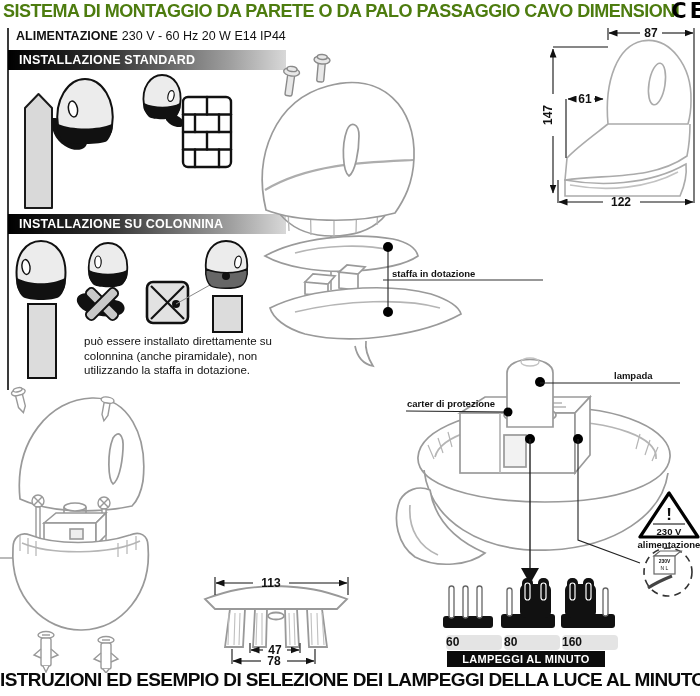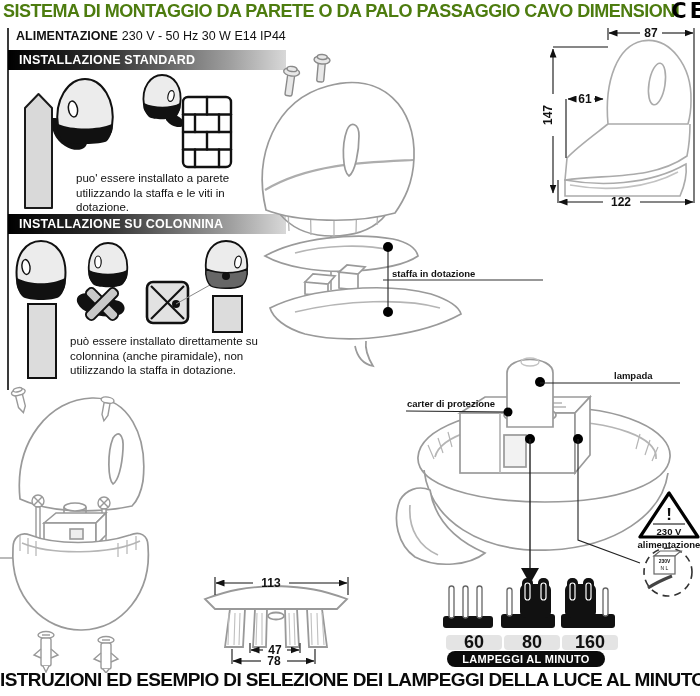--- a/index.html
+++ b/index.html
@@ -16,43 +16,43 @@
   .power b{margin-right:4px;}
   
   .vrule{left:7px;top:28px;width:2px;height:362px;background:#3a3a3a;}
   .banner{left:8px;width:278px;height:20px;box-sizing:border-box;padding-left:11px;
           background:linear-gradient(90deg,#000 0%,#303030 35%,#9f9f9f 80%,#d8d8d8 100%);
           color:#fff;font-weight:bold;font-size:12.5px;line-height:20px;letter-spacing:.2px;
           white-space:nowrap;}
   .b1{top:50px;} .b2{top:214px;}
   .ptext{font-size:11.5px;line-height:1.28;color:#111;}
   .t1{left:76px;top:171px;width:180px;}
-  .t2{left:70px;top:334px;width:210px;}
+  .t2{left:84px;top:334px;width:210px;}
   
   .footer{left:0;top:669px;width:700px;text-align:center;font-weight:bold;font-size:19px;
           letter-spacing:-0.6px;color:#0a0a0a;white-space:nowrap;}
   
   .chip{top:635px;width:56px;height:15px;background:#e4e4e4;border-radius:4px;
-        font-weight:bold;font-size:18px;line-height:15px;text-align:center;color:#111;}
-  .lamp-banner{left:447px;top:651px;width:158px;height:16px;background:#0b0b0b;border-radius:8px;
+        font-weight:bold;font-size:12px;line-height:15px;color:#111;}
+  .lamp-banner{left:447px;top:651px;width:158px;height:16px;background:#0b0b0b;border-radius:0;
         color:#fff;font-weight:bold;font-size:11px;line-height:16px;text-align:center;letter-spacing:.3px;}
   svg text{font-family:"Liberation Sans",sans-serif;fill:#111;}
   .dim{font-size:12px;font-weight:bold;}
   .callout{font-size:9.5px;font-weight:bold;}
 </style>
 </head>
 <body>
 
 <div id="page">
 
   <div class="abs hdr-title">SISTEMA DI MONTAGGIO DA PARETE O DA PALO PASSAGGIO CAVO DIMENSIONI</div>
   <div class="abs hdr-ce">CE</div>
 
   <div class="abs power">
-    <b>ALIMENTAZIONE</b><span>230 V - 50 Hz 30 W E14 IP44</span>
+    <b>ALIMENTAZIONE</b><span>230 V - 60 Hz 20 W E14 IP44</span>
   </div>
 
   <div class="abs vrule"></div>
 
   <div class="abs banner b1">INSTALLAZIONE STANDARD</div>
 
   <svg class="abs" style="left:12px;top:72px" width="255" height="140" viewBox="0 0 255 140">
     <g>
       <path d="M13 36 L26.5 22 L40 36 L40 136 L13 136 Z" fill="#d9d9d9" stroke="#1a1a1a" stroke-width="2" stroke-linejoin="round"></path>
     </g>
@@ -74,21 +74,20 @@
         <line x1="171" y1="60" x2="219" y2="60"></line>
         <line x1="171" y1="77.5" x2="219" y2="77.5"></line>
       <line x1="195" y1="25" x2="195" y2="42.5"></line>
       <line x1="183" y1="42.5" x2="183" y2="60"></line>
         <line x1="207" y1="42.5" x2="207" y2="60"></line>
       <line x1="195" y1="60" x2="195" y2="77.5"></line>
       <line x1="183" y1="77.5" x2="183" y2="95"></line>
         <line x1="207" y1="77.5" x2="207" y2="95"></line>
     </g>
   </svg>
-  <div class="abs ptext t1">puo' essere installato a parete utilizzando la staffa e le viti in dotazione.</div>
 
   <div class="abs banner b2">INSTALLAZIONE SU COLONNINA</div>
 
   <svg class="abs" style="left:10px;top:240px" width="262" height="140" viewBox="0 0 262 140">
     <g>
       <rect x="18" y="64" width="28" height="74" fill="#dcdcdc" stroke="#111" stroke-width="2"></rect>
       <path d="M7 40 C4 15,16 1,31 1 C46 1,58 15,55 40 C55 45,53 50,50 53 L12 53 C9 50,7 45,7 40 Z" fill="#ececec" stroke="#111" stroke-width="2"></path>
       <path d="M7 38 C20 45,42 45,55 38 C56 44,54 53,49 57 C43 61,19 61,13 57 C8 53,6 44,7 38 Z" fill="#111"></path>
       <ellipse cx="16" cy="27" rx="4" ry="7.5" fill="#fff" stroke="#111" stroke-width="1.4" transform="rotate(-8 16 27)"></ellipse>
     </g>

